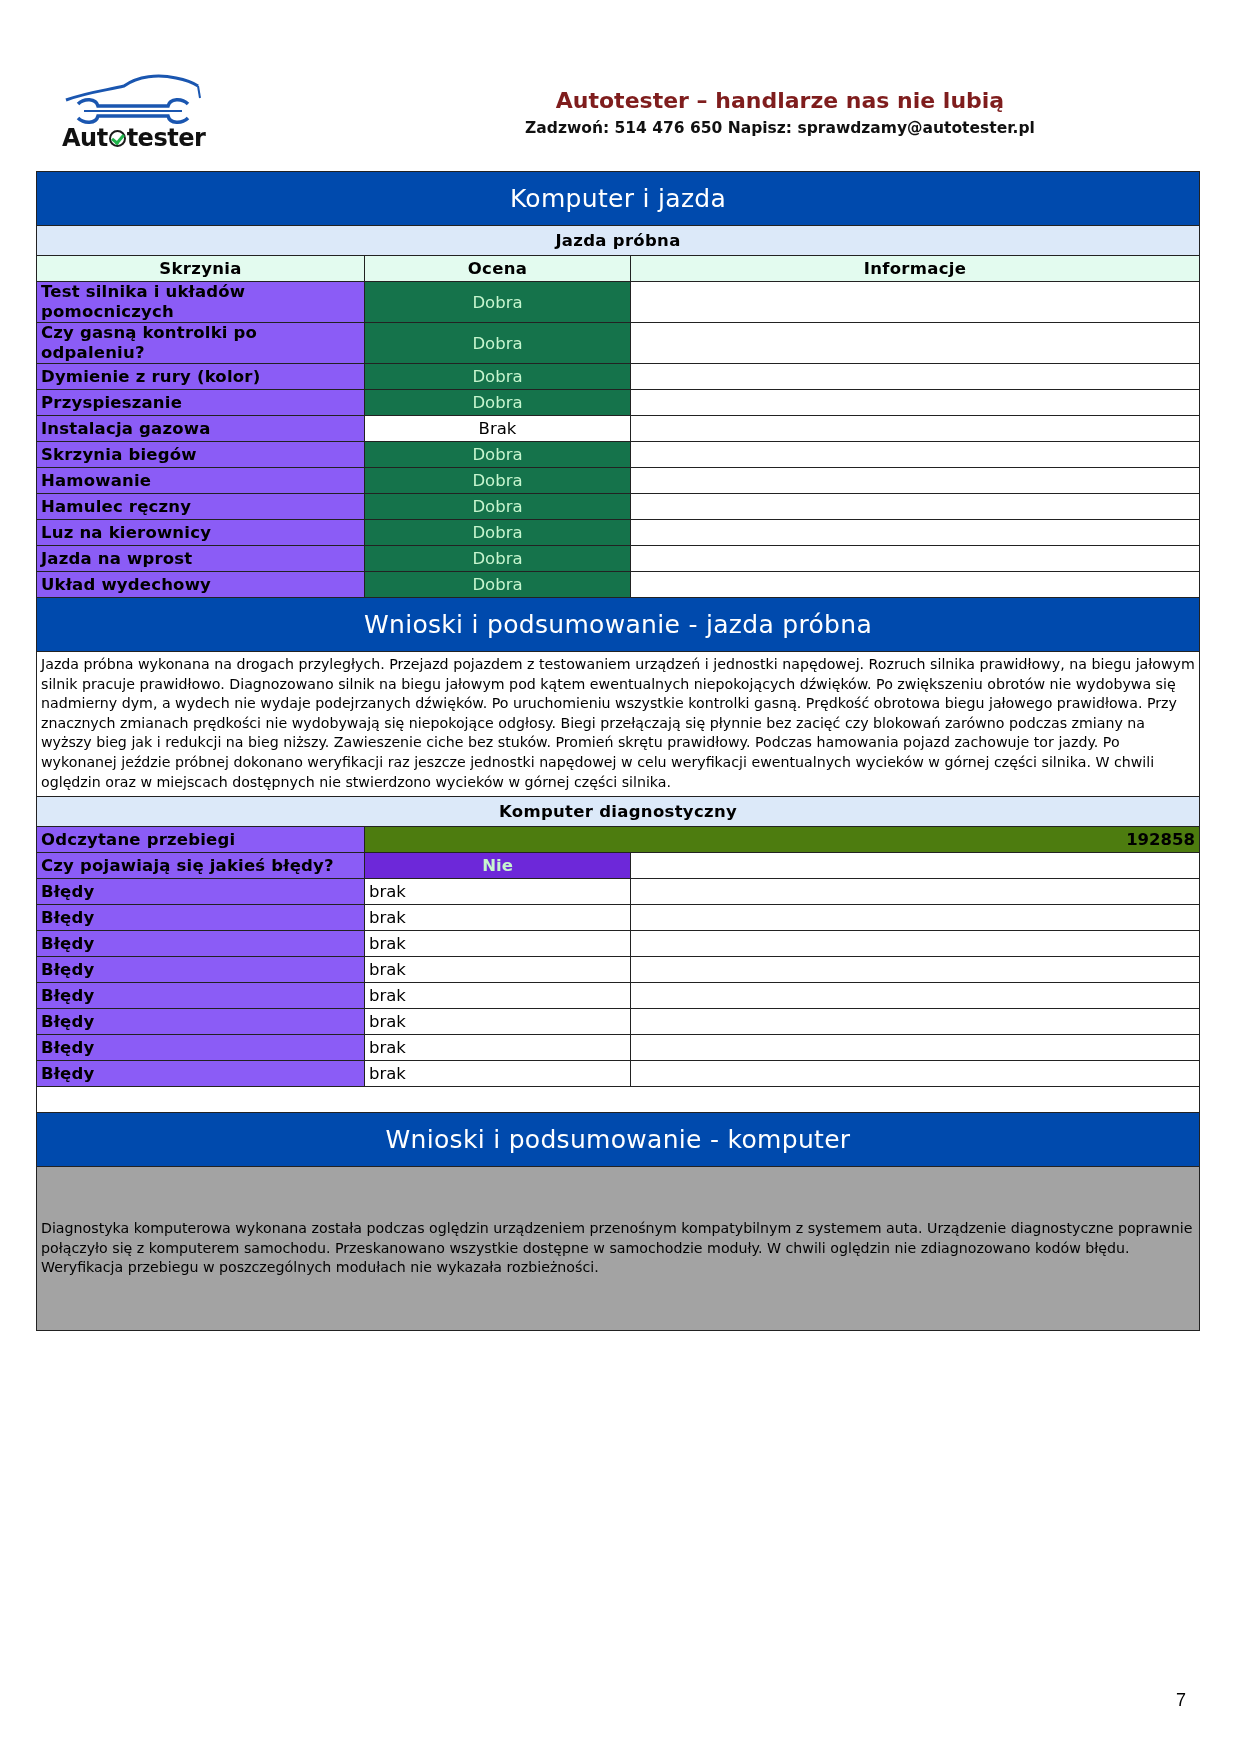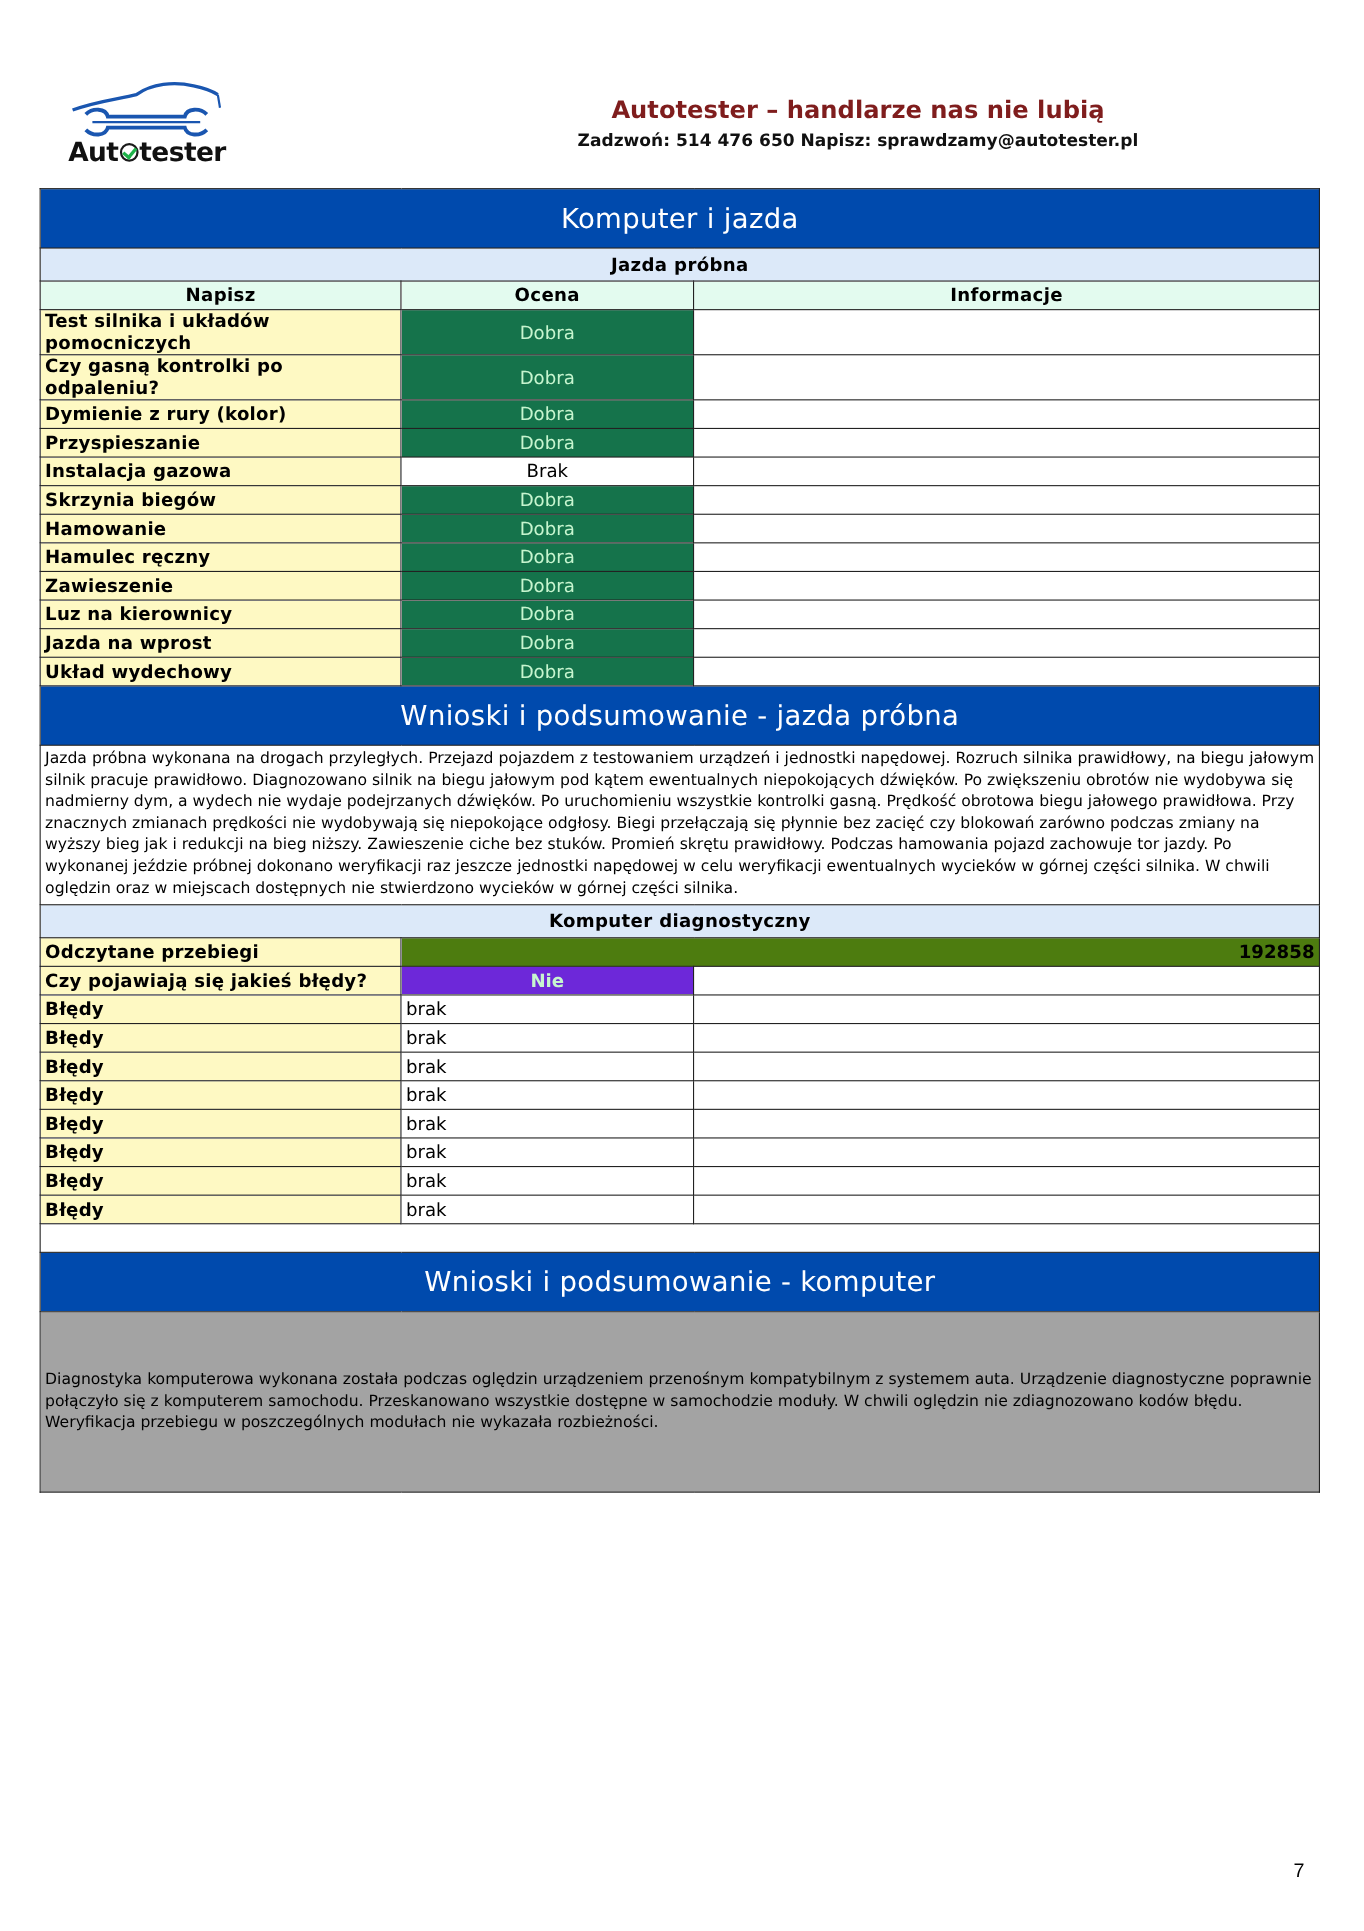--- a/index.html
+++ b/index.html
@@ -17,21 +17,21 @@
   .header-contact { position: absolute; left: 460px; width: 640px; top: 119px; text-align: center;
                     font-weight: bold; font-size: 15.5px; color: #111; }
 
   table.report { position: absolute; left: 36px; top: 171px; width: 1163px; border-collapse: collapse;
                  table-layout: fixed; font-size: 16.5px; }
   table.report td { border: 1.5px solid #222; padding: 0 4px; height: 26px; box-sizing: border-box; overflow: hidden; }
   col.c1 { width: 328px; } col.c2 { width: 266px; } col.c3 { width: 569px; }
   .band { background: #004aad; color: #fff; text-align: center; font-weight: normal; font-size: 25px; height: 54px !important; letter-spacing: 0.3px; }
   .sub { background: #dce9f9; text-align: center; font-weight: bold; font-size: 16.5px; height: 30px !important; letter-spacing: 0.3px; }
   .colhead { background: #e3fbef; text-align: center; font-weight: bold; font-size: 16.5px; letter-spacing: 0.3px; }
-  .el { background: #fef9c3; font-weight: bold; letter-spacing: 0.2px; line-height: 20px; }
+  .el { background: #8b5cf6; font-weight: bold; letter-spacing: 0.2px; line-height: 20px; }
   .good { background: #15734b; color: #c7f5cf; text-align: center; }
   .good-b { background: #6d28d9; color: #c7f5cf; text-align: center; font-weight: bold; }
   .neutral { background: #fff; text-align: center; }
   .info { background: #fff; }
   .tall td { height: 50px; }
   .para { background: #fff; font-size: 14.2px; line-height: 19.6px; padding: 3px 4px 4px 4px !important; height: auto !important; }
   .para2 { background: #a3a3a3; font-size: 14.2px; line-height: 19.6px; height: 164px !important; vertical-align: middle; padding: 0 4px !important; }
   .num { text-align: right; background: #4d7c0f; font-weight: bold; }
   .val { background: #fff; }
   .spacer td { height: 27px; background: #fff; }
@@ -60,21 +60,21 @@
       <col class="c3">
     </colgroup>
   <tbody>
     <tr>
         <td colspan="3" class="band">Komputer i jazda</td>
       </tr>
     <tr>
         <td colspan="3" class="sub">Jazda próbna</td>
       </tr>
     <tr>
-      <td class="colhead">Napisz</td>
+      <td class="colhead">Skrzynia</td>
       <td class="colhead">Ocena</td>
       <td class="colhead">Informacje</td>
     </tr>
     <tr class="tall">
       <td class="el">Test silnika i układów pomocniczych</td>
       <td class="good">Dobra</td>
       <td class="info"></td>
     </tr>
     <tr>
       <td class="el">Czy gasną kontrolki po odpaleniu?</td>
@@ -105,25 +105,20 @@
       <td class="el">Hamowanie</td>
       <td class="good">Dobra</td>
       <td class="info"></td>
     </tr>
     <tr>
       <td class="el">Hamulec ręczny</td>
       <td class="good">Dobra</td>
       <td class="info"></td>
     </tr>
     <tr>
-      <td class="el">Zawieszenie</td>
-      <td class="good">Dobra</td>
-      <td class="info"></td>
-    </tr>
-    <tr>
       <td class="el">Luz na kierownicy</td>
       <td class="good">Dobra</td>
       <td class="info"></td>
     </tr>
     <tr>
       <td class="el">Jazda na wprost</td>
       <td class="good">Dobra</td>
       <td class="info"></td>
     </tr>
     <tr>

